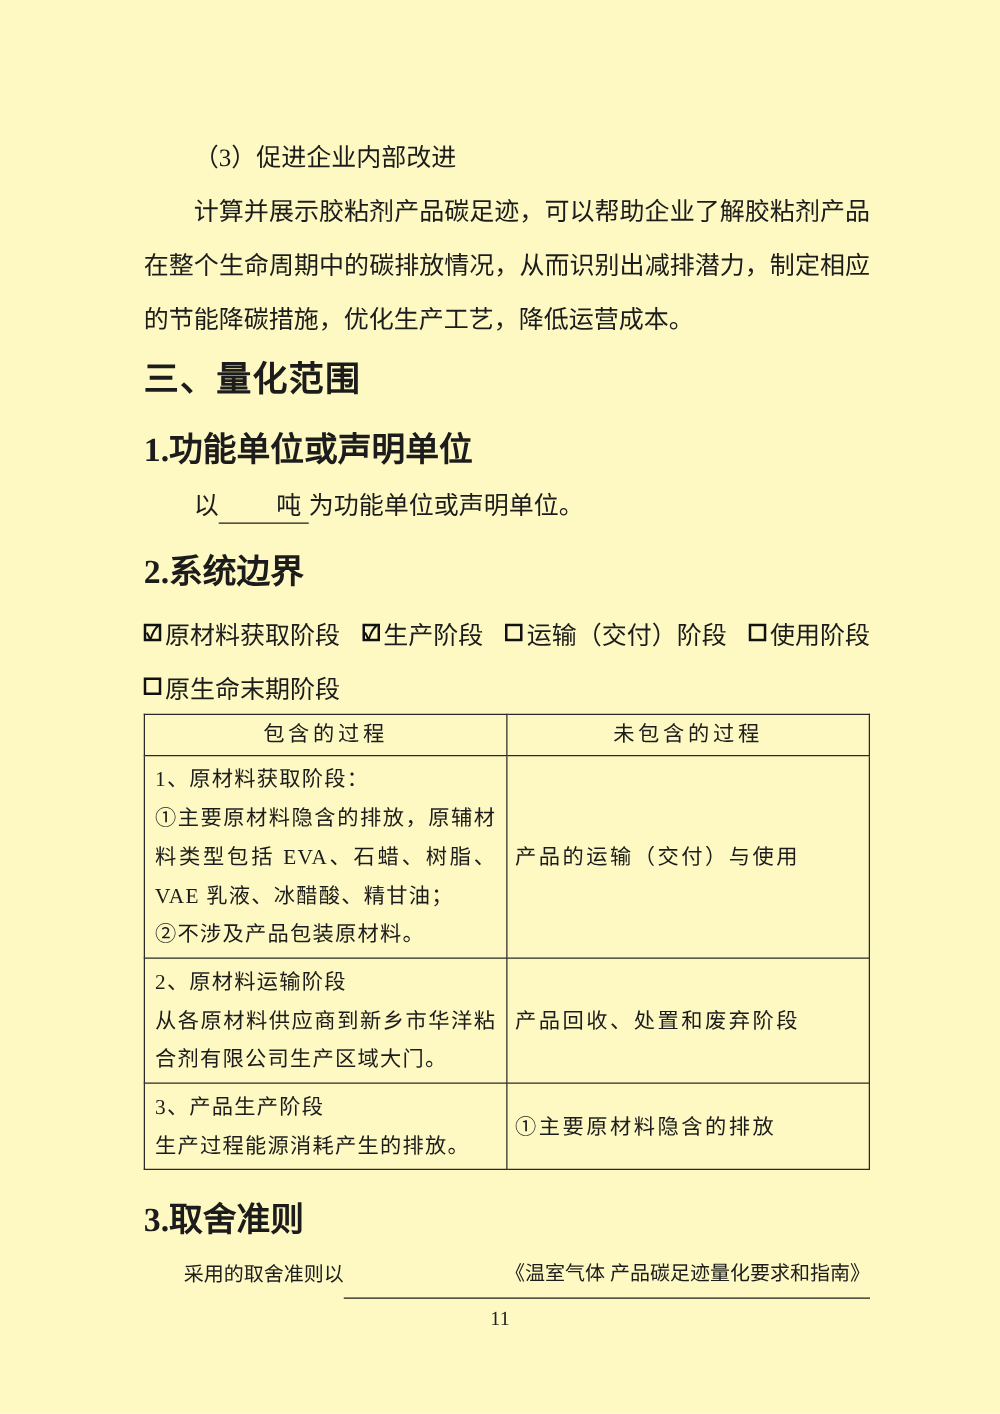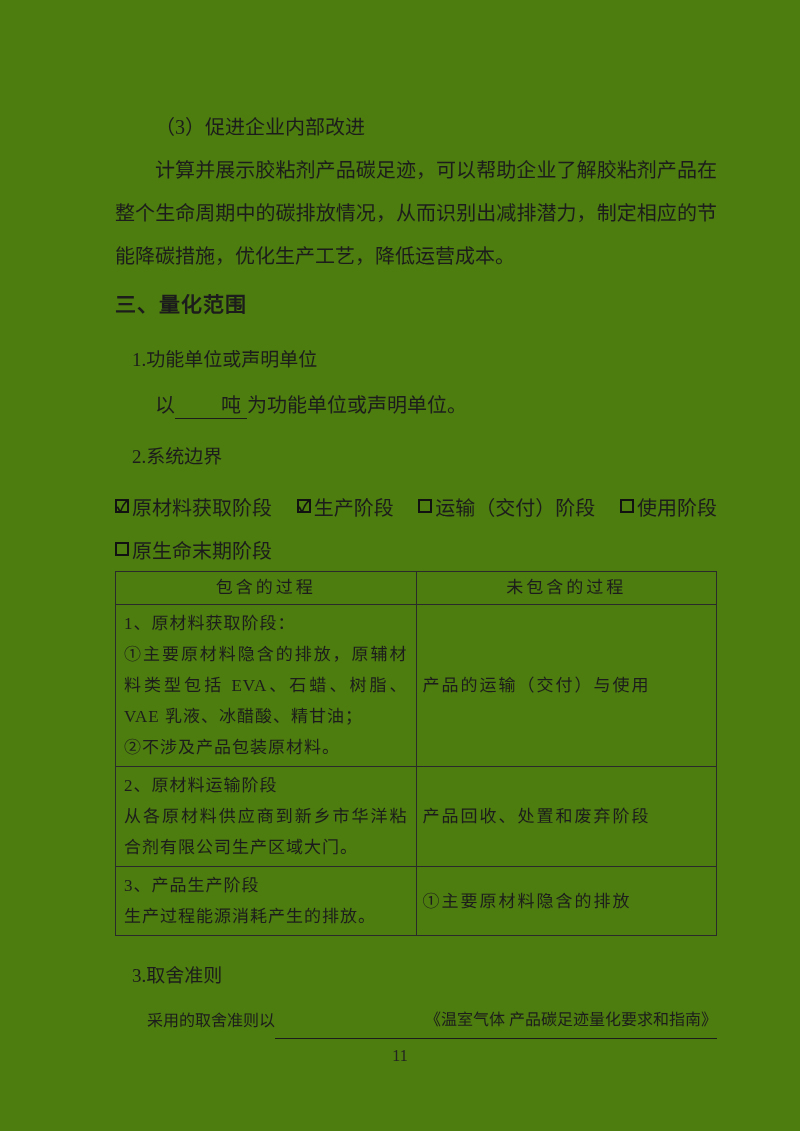--- a/index.html
+++ b/index.html
@@ -5,43 +5,42 @@
   * { margin: 0; padding: 0; box-sizing: border-box; }
   html, body { background: #ffffff; }
   body {
     width: 800px; height: 1131px;
     font-family: "Liberation Serif", "DejaVu Serif", serif;
     color: #1c1c1c;
     overflow: hidden;
   }
   .page {
     width: 800px; height: 1131px;
-    padding: 106px 83px 0 115px;
+    padding: 106px 104px 0 115px;
     position: relative;
-    background: #4d7c0f;
+    background: #fef9c3;
   }
   .para {
     font-size: 20px;
     line-height: 43px;
     text-align: justify;
   }
   .indent { text-indent: 2em; }
   .h-major {
-    font-size: 21px;
+    font-size: 28px;
     font-weight: bold;
     line-height: 34px;
     margin-top: 10px;
     letter-spacing: 1px;
   }
   .h-sub {
-    font-size: 19px;
-    font-weight: normal;
+    font-size: 27px;
+    font-weight: bold;
     line-height: 32px;
     margin-top: 22px;
-    margin-left: 17px;
   }
   .h-sub2 { margin-top: 14px; }
   .h-sub3 { margin-top: 24px; }
   .unit-line { margin-top: 8px; line-height: 43px; }
   .fill-underline {
     display: inline-block;
     min-width: 72px;
     text-align: center;
     border-bottom: 1.5px solid #1c1c1c;
     line-height: 26px;

